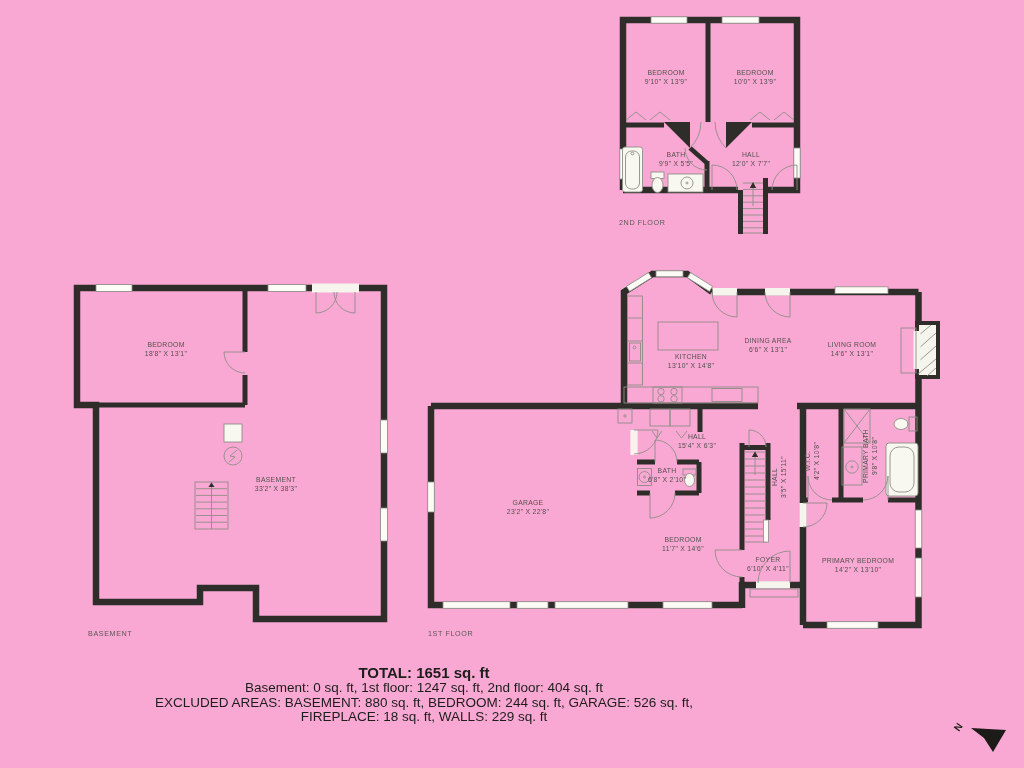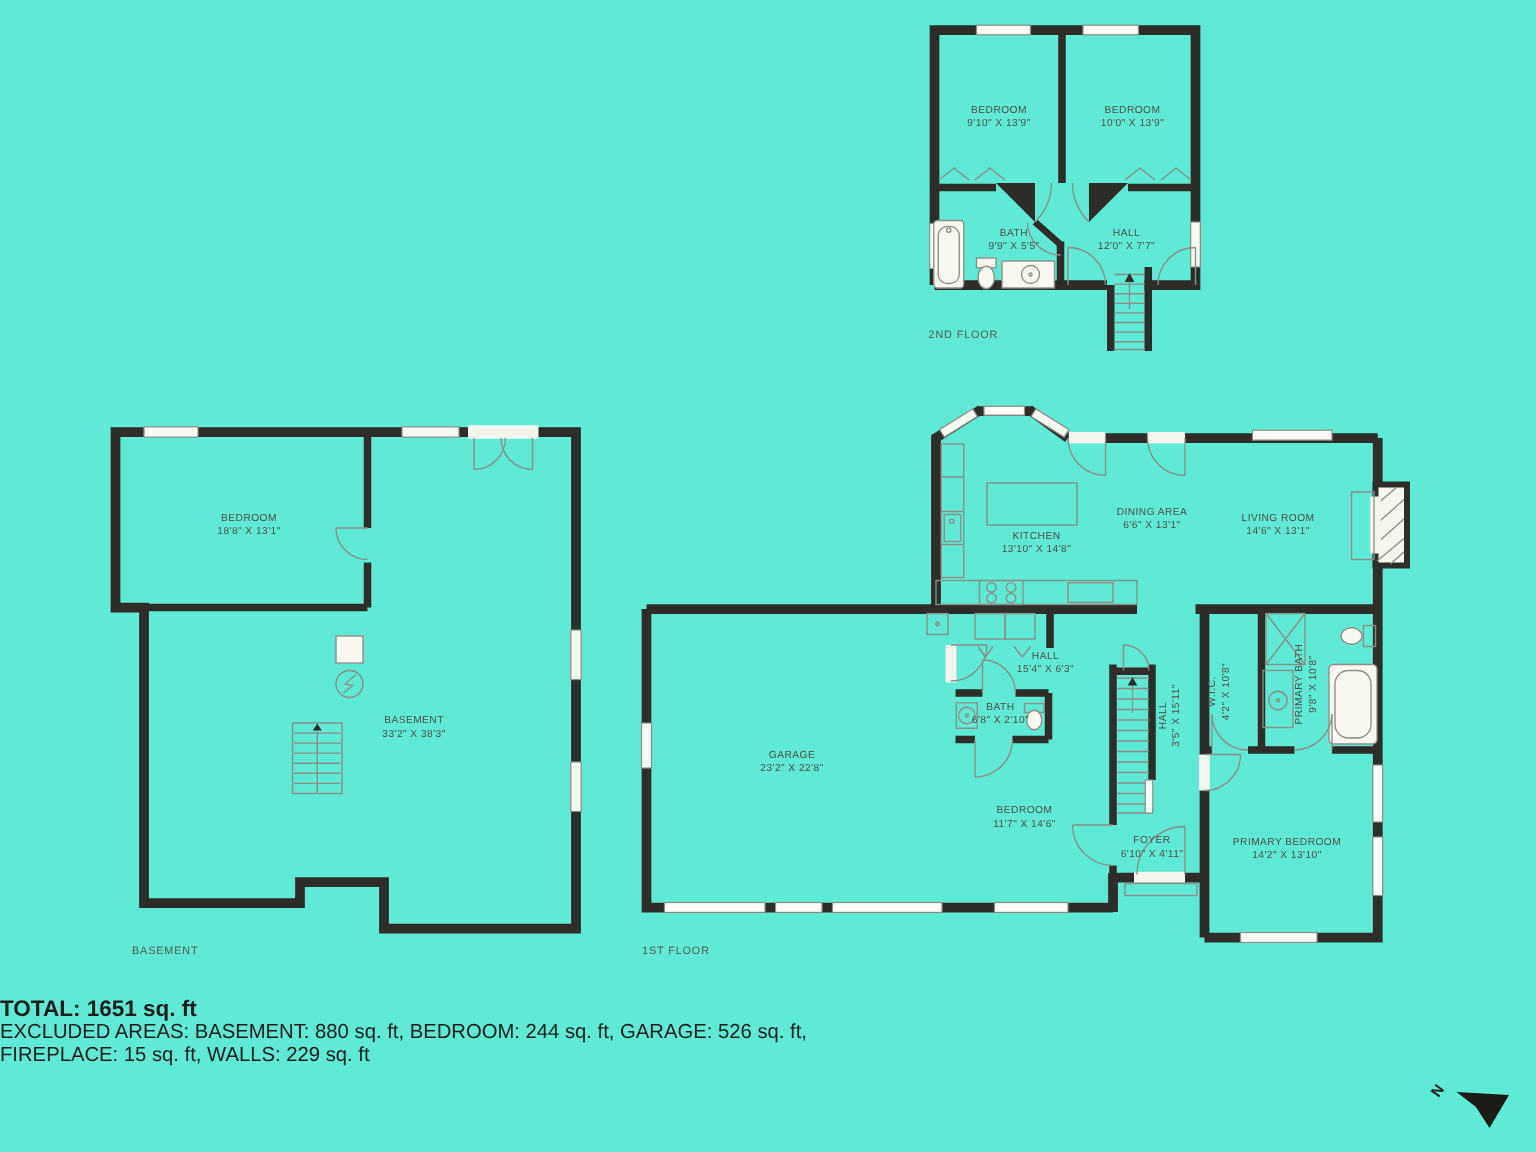--- a/index.html
+++ b/index.html
@@ -1,30 +1,30 @@
 <!DOCTYPE html>
 <html><head>
 <meta charset="utf-8">
 <style>
   html,body{margin:0;padding:0;}
-  #canvas{position:relative;width:1024px;height:768px;background:#5eead4;overflow:hidden;
+  #canvas{position:relative;width:1024px;height:768px;background:#f9a8d4;overflow:hidden;
           font-family:"Liberation Sans",sans-serif;}
   svg{position:absolute;left:0;top:0;}
   .wall{stroke:#2e2d29;fill:none;stroke-linecap:butt;}
   .w65{stroke-width:6.5;} .w5{stroke-width:5;} .w45{stroke-width:4.5;}
   .wedge{fill:#2e2d29;stroke:none;}
   .thin{stroke:#8e8d86;stroke-width:0.9;fill:none;}
   .thinf{stroke:#8e8d86;stroke-width:0.9;fill:#f8f7f0;}
   .win{fill:#fcfbf5;stroke:#8e8d86;stroke-width:0.8;}
   .gap{fill:#f5f4ed;stroke:none;}
   .lbl{font-family:"Liberation Sans",sans-serif;font-size:6.8px;fill:#51504a;
        text-anchor:middle;letter-spacing:0.3px;}
   .flbl{font-family:"Liberation Sans",sans-serif;font-size:7.2px;fill:#5a5952;
         text-anchor:start;letter-spacing:0.6px;}
-  #summary{position:absolute;left:0;top:664px;width:848px;color:#1d1d1a;}
+  #summary{position:absolute;left:0;top:664px;width:848px;text-align:center;color:#1d1d1a;}
   #summary .total{font-size:15px;font-weight:bold;line-height:17px;}
   #summary .line{font-size:13.5px;line-height:14.5px;}
   .ntext{font-family:"Liberation Sans",sans-serif;font-size:10px;font-weight:bold;fill:#23221e;}
 </style>
 </head>
 <body>
 
 <div id="canvas">
 
 <svg width="1024" height="768" viewBox="0 0 1024 768">
@@ -299,17 +299,18 @@
   </g>
 
   <g>
     <polygon points="971,728 1006,730 993,752 984,738" fill="#1c1b18"></polygon>
     <text class="ntext" transform="translate(961,729) rotate(-55)" text-anchor="middle">N</text>
   </g>
 </svg>
 
 <div id="summary">
   <div class="total">TOTAL: 1651 sq. ft</div>
+  <div class="line">Basement: 0 sq. ft, 1st floor: 1247 sq. ft, 2nd floor: 404 sq. ft</div>
   <div class="line">EXCLUDED AREAS: BASEMENT: 880 sq. ft, BEDROOM: 244 sq. ft, GARAGE: 526 sq. ft,</div>
-  <div class="line">FIREPLACE: 15 sq. ft, WALLS: 229 sq. ft</div>
+  <div class="line">FIREPLACE: 18 sq. ft, WALLS: 229 sq. ft</div>
 </div>
 
 </div>
 
 </body></html>

